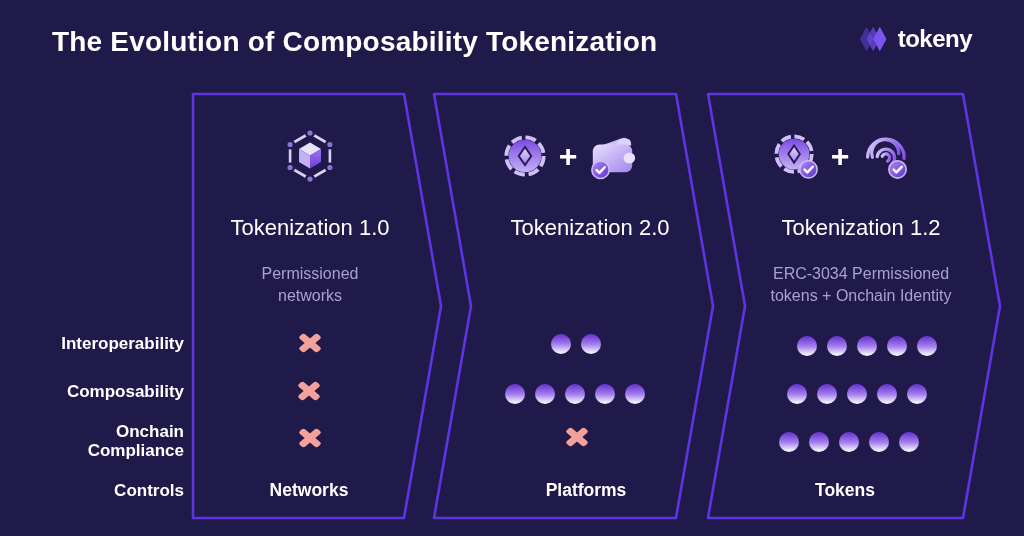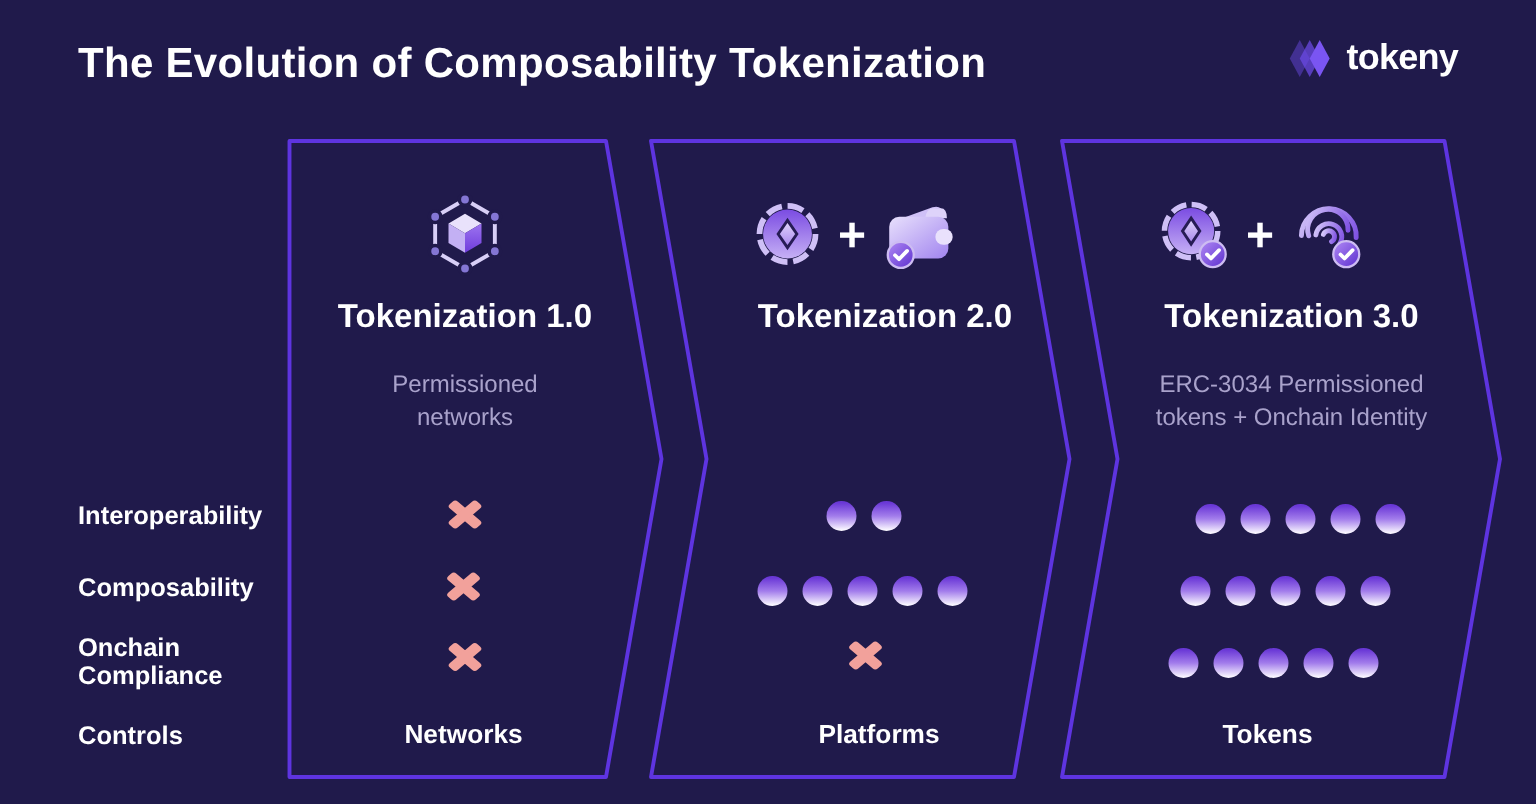--- a/index.html
+++ b/index.html
@@ -29,28 +29,28 @@
   .brand-name{color:#fff;font-size:24px;font-weight:800;letter-spacing:-.5px;}
 
   
   .col-head{position:absolute;top:120px;text-align:center;}
   .col-head-1{left:200px;width:220px;}
   .col-head-2{left:460px;width:260px;}
   .col-head-3{left:736px;width:250px;}
   .icon-row{height:72px;display:flex;align-items:center;justify-content:center;gap:8px;}
   .col-head-2 .icon-row,.col-head-3 .icon-row{transform:translateX(-20px);}
   .plus{font-size:32px;font-weight:700;color:#fff;line-height:1;margin:0 3px;}
-  .col-title{margin-top:5px;color:#fff;font-size:22px;font-weight:700;line-height:28px;}
+  .col-title{margin-top:22px;color:#fff;font-size:22px;font-weight:400;line-height:28px;}
   .col-sub{margin-top:21px;color:var(--subtle);font-size:16px;line-height:22px;}
   .col-sub span{display:block;}
 
   
   .rlabel{
     position:absolute;left:52px;width:132px;
-    color:#fff;font-weight:700;font-size:17px;line-height:19px;
+    color:#fff;font-weight:700;font-size:17px;line-height:19px;text-align:right;
   }
   .rlabel-1{top:334px;} .rlabel-2{top:382px;} .rlabel-3{top:422px;} .rlabel-4{top:481px;}
 
   
   .cell{
     position:absolute;transform:translate(-50%,-50%);
     display:flex;align-items:center;justify-content:center;gap:10px;
   }
   .dot{
     width:20px;height:20px;border-radius:50%;
@@ -174,21 +174,21 @@
       <svg width="50" height="50" viewBox="0 0 52 52">
         <g transform="rotate(-28 26 26)" stroke="url(#fpGrad)" stroke-width="3.4" fill="none" stroke-linecap="round">
           <path d="M9.5,18.5 A19,19 0 1 1 42.4,37.5"></path>
           <path d="M13.9,21 A14,14 0 1 1 39.8,30.4"></path>
           <path d="M18.6,22.8 A9,9 0 1 1 30.5,35.8"></path>
           <path d="M23.4,24.9 A4,4 0 1 1 26,32"></path>
         </g>
         <use href="#badge" transform="translate(39,40)"></use>
       </svg>
     </div>
-    <div class="col-title">Tokenization 3.0</div>
+    <div class="col-title">Tokenization 1.2</div>
     <div class="col-sub">
       <span>ERC-3034 Permissioned</span>
       <span>tokens  + Onchain Identity</span>
     </div>
   </div>
 
   <div class="rlabel rlabel-1">Interoperability</div>
   <div class="rlabel rlabel-2">Composability</div>
   <div class="rlabel rlabel-3">Onchain Compliance</div>
   <div class="rlabel rlabel-4">Controls</div>

